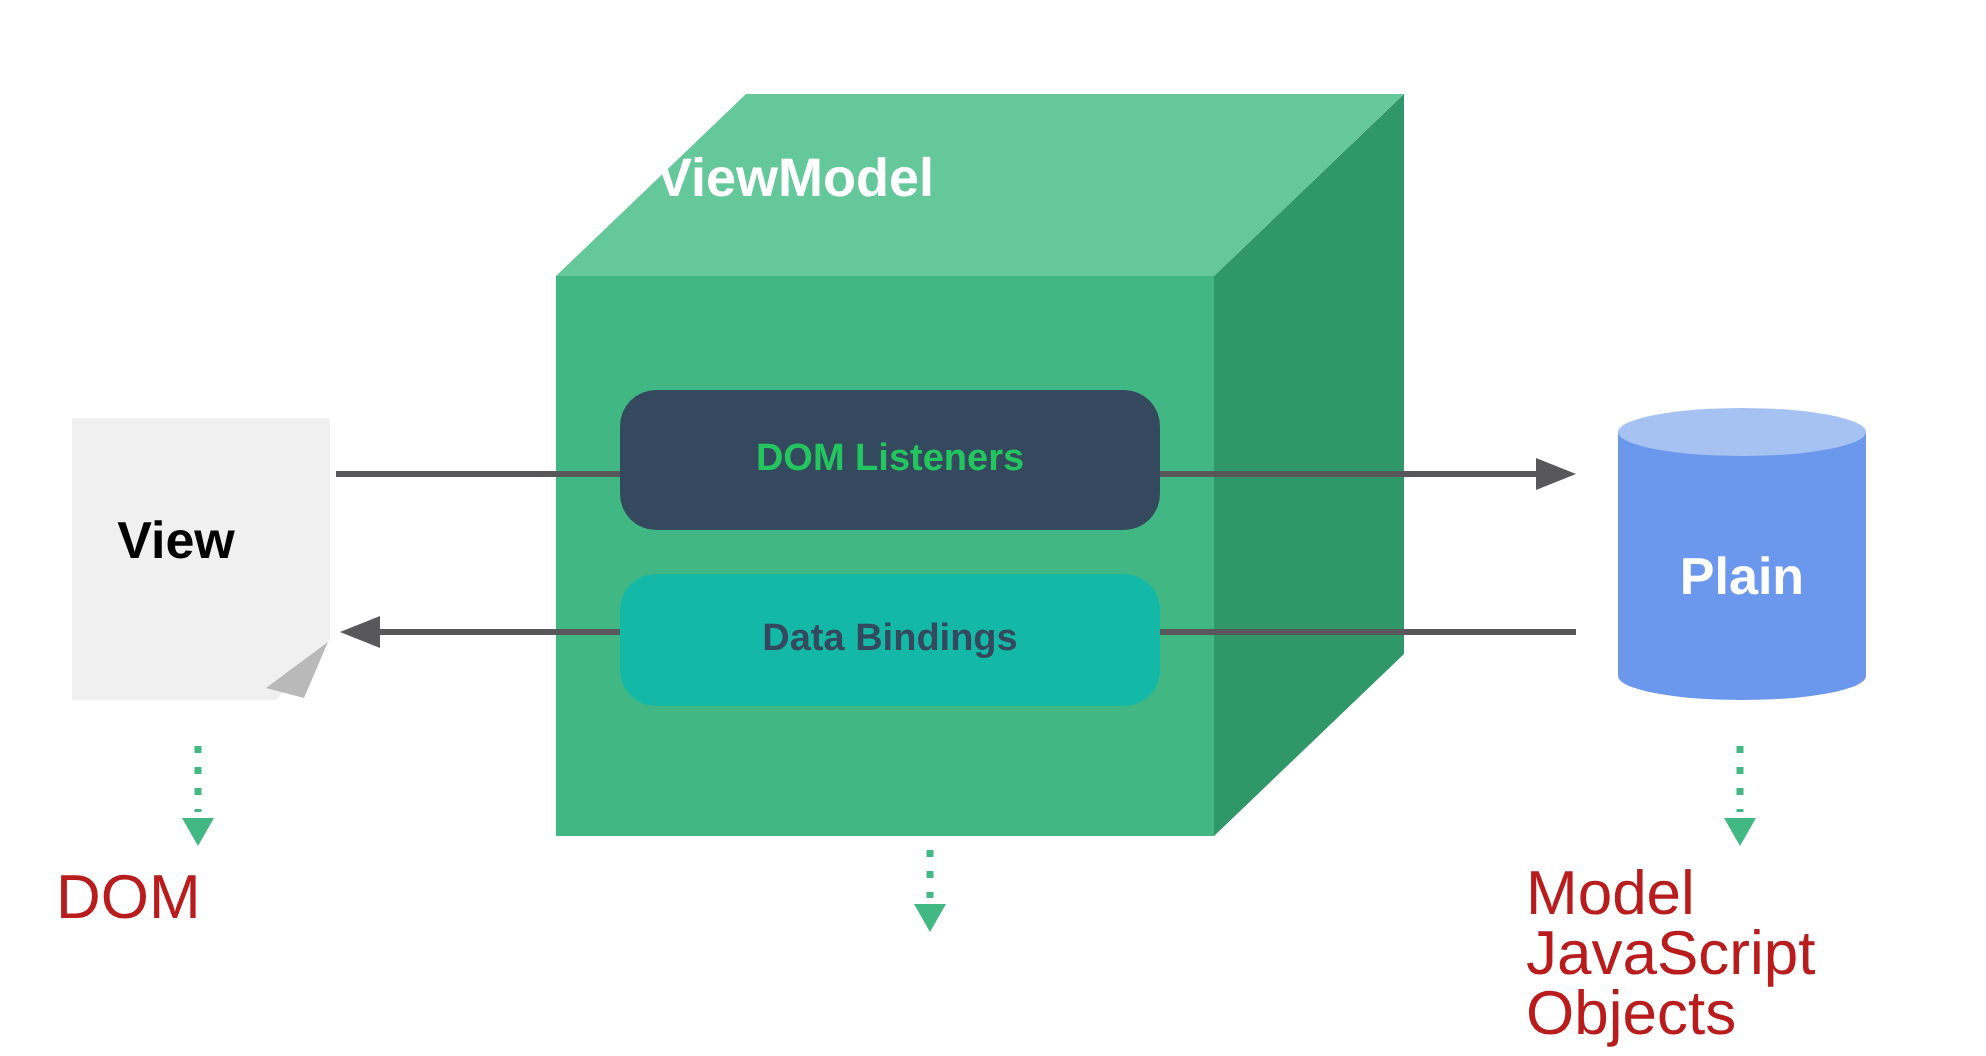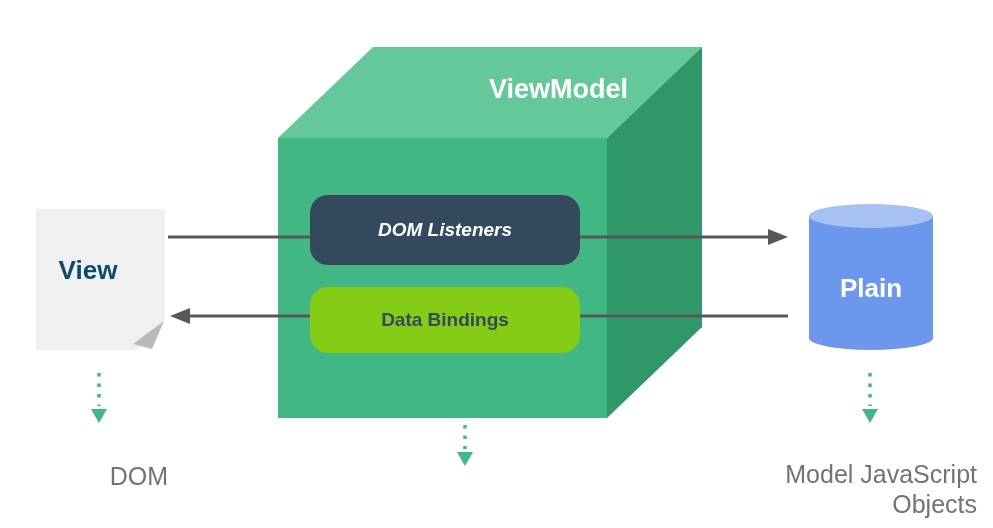--- a/index.html
+++ b/index.html
@@ -15,21 +15,21 @@
     background: #ffffff;
     overflow: hidden;
   }
   .layer-svg {
     position: absolute;
     left: 0;
     top: 0;
   }
   .label {
     position: absolute;
-    text-align: right;
+    text-align: left;
     white-space: pre-line;
   }
   .title-viewmodel {
     left: 328px;
     top: 74px;
     width: 300px;
     font-size: 27px;
     font-weight: bold;
     line-height: 30px;
     color: #ffffff;
@@ -42,58 +42,56 @@
     display: flex;
     align-items: center;
     justify-content: center;
     font-size: 19px;
     font-weight: bold;
   }
   .pill-dom-listeners {
     top: 195px;
     height: 70px;
     background: #35495e;
-    color: #ffffff;
-    font-style: italic;
+    color: #22c55e;
   }
   .pill-data-bindings {
     top: 287px;
     height: 66px;
-    background: #84cc16;
+    background: #14b8a6;
     color: #35495e;
   }
   .label-view {
     left: 36px;
     top: 209px;
     width: 104px;
     height: 122px;
     display: flex;
     align-items: center;
     justify-content: center;
     font-size: 26px;
     font-weight: bold;
-    color: #0c4a6e;
+    color: #000000;
   }
   .label-model {
     left: 809px;
     top: 226px;
     width: 124px;
     height: 124px;
     display: flex;
     align-items: center;
     justify-content: center;
     font-size: 26px;
     font-weight: bold;
     color: #ffffff;
   }
   .caption {
-    font-size: 25px;
+    font-size: 31px;
     line-height: 30px;
-    color: #737373;
-    margin-top: 27px;
+    color: #b91c1c;
   }
   .caption-dom {
     left: 28px;
     top: 434px;
     width: 140px;
   }
   .caption-vue {
     left: 400px;
     top: 473px;
     width: 140px;

